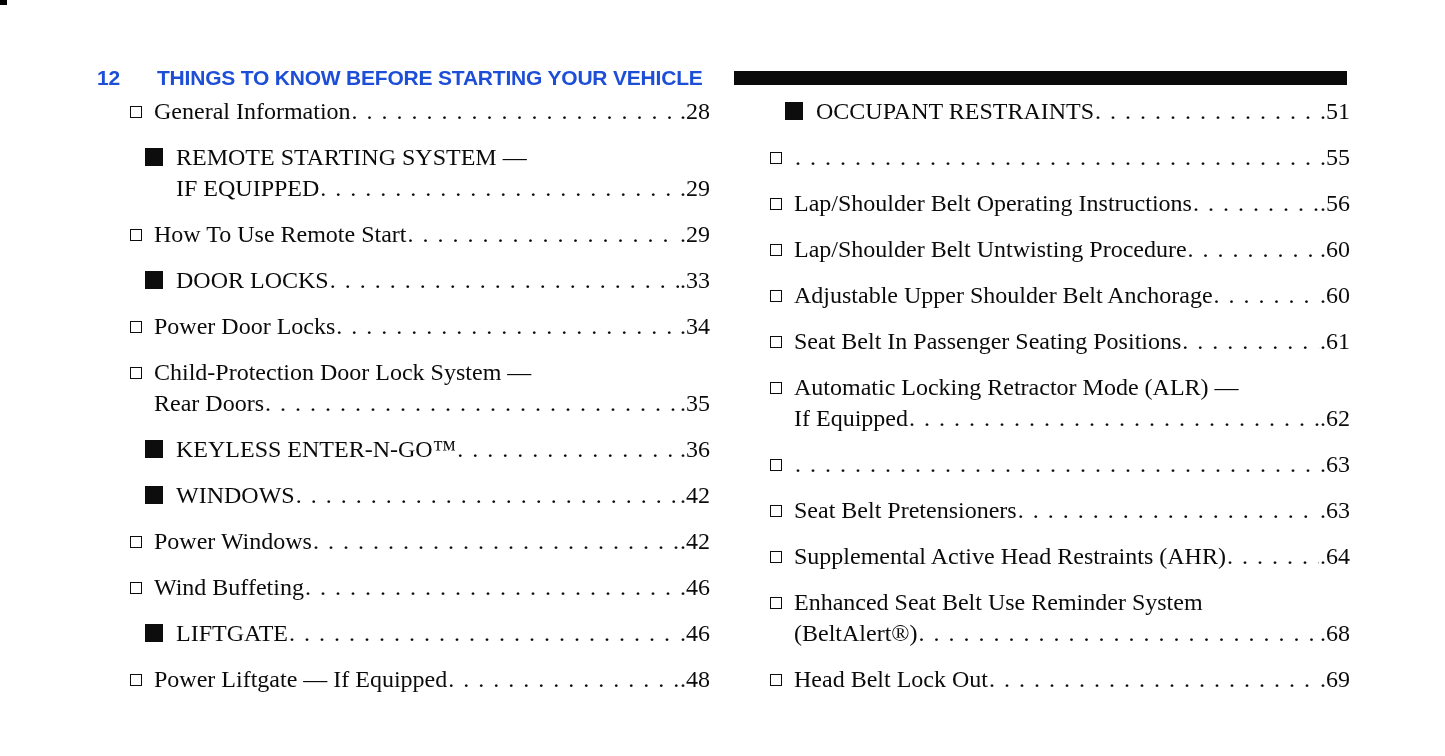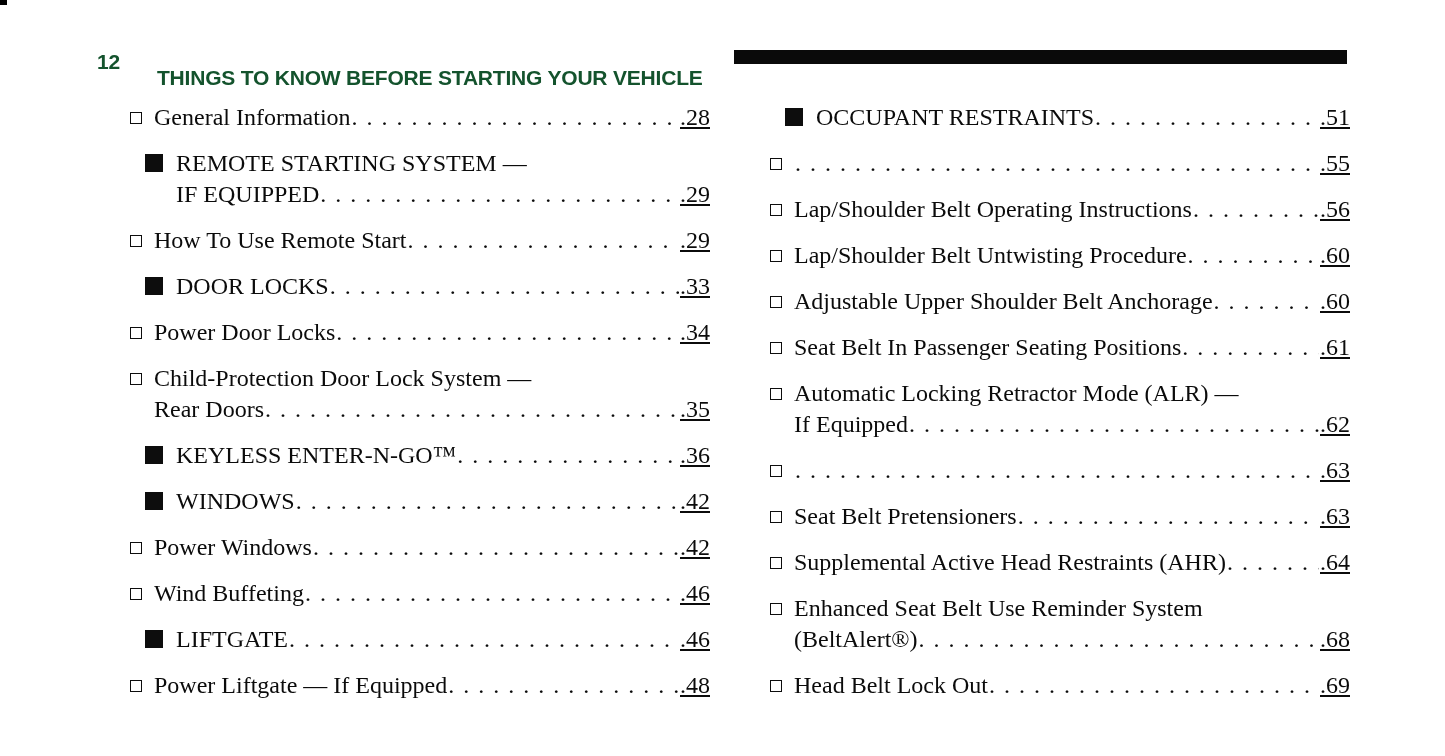--- a/index.html
+++ b/index.html
@@ -10,31 +10,31 @@
     position:relative;
     font-family:"Liberation Serif", "DejaVu Serif", serif;
     color:#0b0b0b;
   }
   .scan-artifact {
     position:absolute; left:0; top:0; width:7px; height:5px; background:#000;
   }
   
   .header {
     position:absolute; left:97px; top:50px; width:1250px;
-    display:flex; 
+    display:flex; align-items:center;
     font-family:"Liberation Sans", "DejaVu Sans", sans-serif;
-    font-weight:700; font-size:21px; letter-spacing:-0.2px; color:#14532d;
+    font-weight:700; font-size:21px; letter-spacing:-0.2px; color:#1d4ed8;
     white-space:nowrap;
   }
   .hnum { margin-right:21px; }
   .htitle { margin:16px; font-size:inherit; font-weight:inherit; letter-spacing:inherit; }
   .hbar { flex:1 1 auto; height:14px; background:#0a0a0a; margin-left:15px; }
   
   .columns {
-    position:absolute; left:97px; top:102px; width:1250px;
+    position:absolute; left:97px; top:96px; width:1250px;
     display:flex; gap:27px;
   }
   .col { flex:0 0 613px; width:613px; font-size:24px; line-height:31px; }
   .entry { display:flex; margin-bottom:15px;padding-left:48px; }
   .entry .marker { flex:0 0 auto; }
   .lvl1 .marker {
     width:18px; height:18px; background:#0d0d0d; margin:6px 13px 0 0;
   }
   .lvl2 { padding-left:33px; }
   .lvl2 .marker {
@@ -45,21 +45,21 @@
   .line { white-space:nowrap; }
   .lastline { display:flex; align-items:baseline; }
   .ltext { white-space:nowrap; flex:0 0 auto; }
   .leader {
     flex:1 1 auto; overflow:hidden; white-space:nowrap; margin:0 1px;
   }
   .leader::after {
     content:" . . . . . . . . . . . . . . . . . . . . . . . . . . . . . . . . . . . . . . . . . . . . . . . .";
     word-spacing:3px;
   }
-  .pg { white-space:nowrap; flex:0 0 auto;text-decoration:underline; }
+  .pg { white-space:nowrap; flex:0 0 auto; }
 </style>
 </head>
 <body>
 
 <div class="scan-artifact"></div>
 
 <header class="header">
   <span class="hnum">12</span>
   <h1 class="htitle">THINGS TO KNOW BEFORE STARTING YOUR VEHICLE</h1>
   <div class="hbar"></div>

